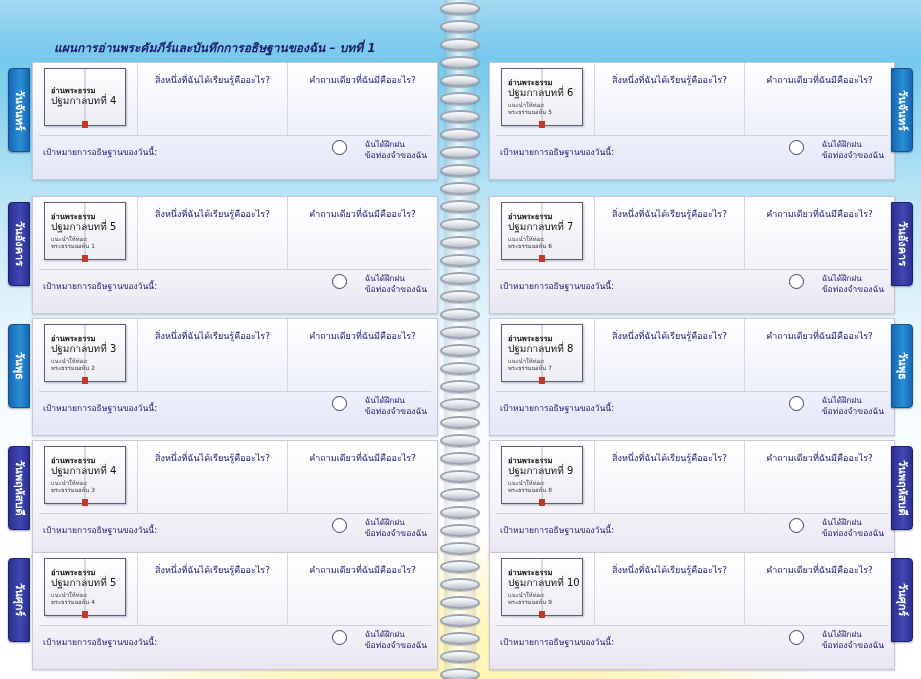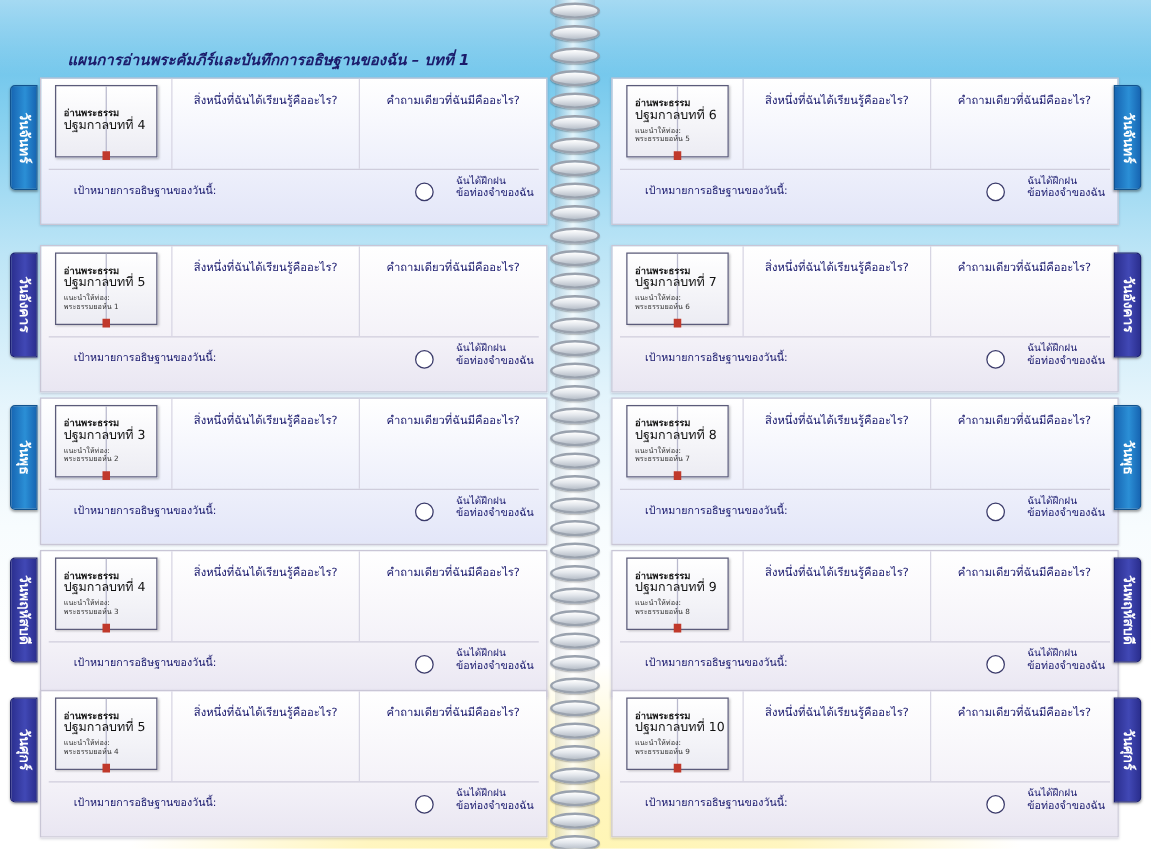--- a/index.html
+++ b/index.html
@@ -126,25 +126,25 @@
 
   .qcell {
     flex:1; display:flex; align-items:flex-start; justify-content:center;
     padding-top:10px;
     font-size:9px; color:#15156b; text-align:center;
   }
   .qcell.sep { border-left:1px solid #d7d5e3; }
 
   .goal {
     position:absolute; left:10px; top:9px;
-    font-size:8.5px; color:#15156b;margin-left:16px;
+    font-size:8.5px; color:#15156b;
   }
   .checkwrap {
     position:absolute; right:10px; top:4px;
-    display:flex; align-items:flex-end; gap:18px;
+    display:flex; align-items:flex-start; gap:18px;
   }
   .circle {
     width:15px; height:15px; border-radius:50%;
     border:1px solid #3a3a6a; background:#fff;
   }
   .checklabel { text-align:left; line-height:1.3; }
   .checklabel .l1 { font-size:8px; color:#15156b; }
   .checklabel .l2 { font-size:8.5px; font-weight:normal; color:#15156b; }
 </style>
 </head>

